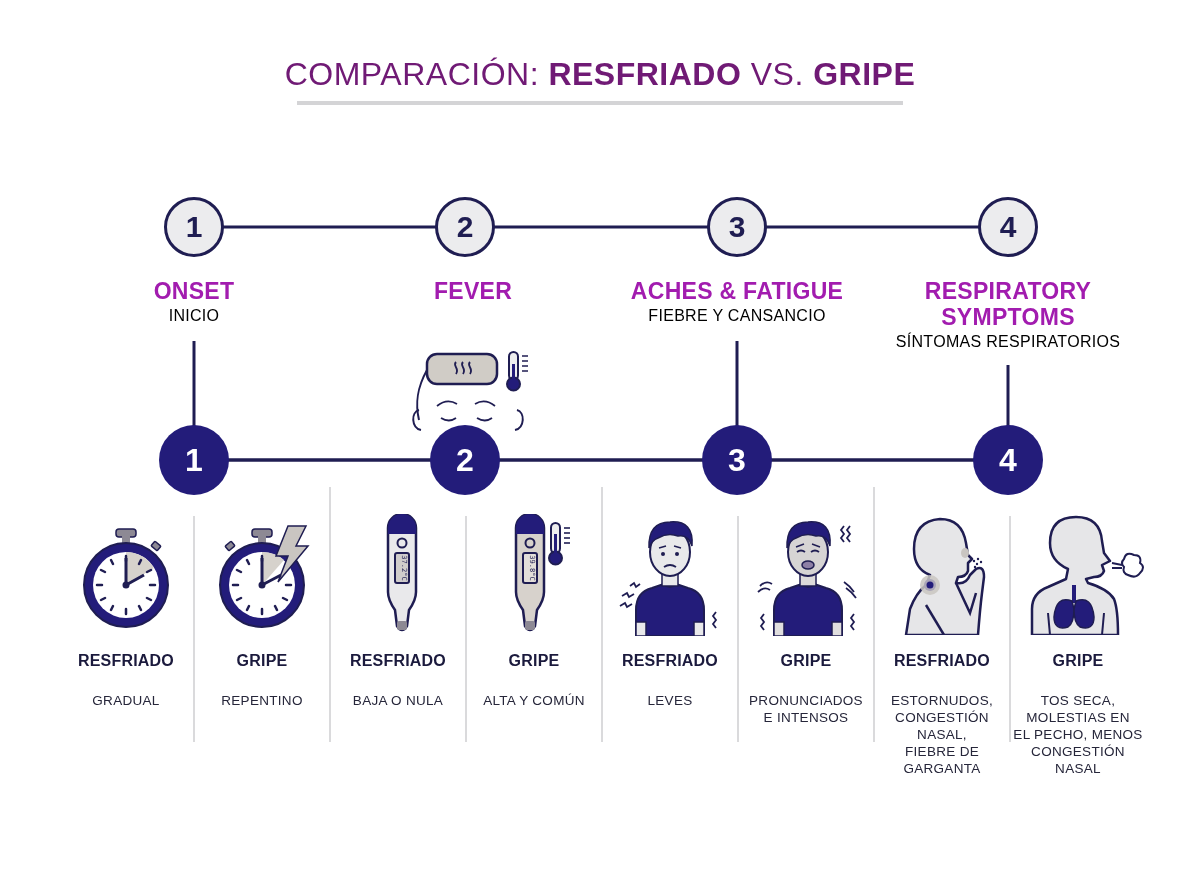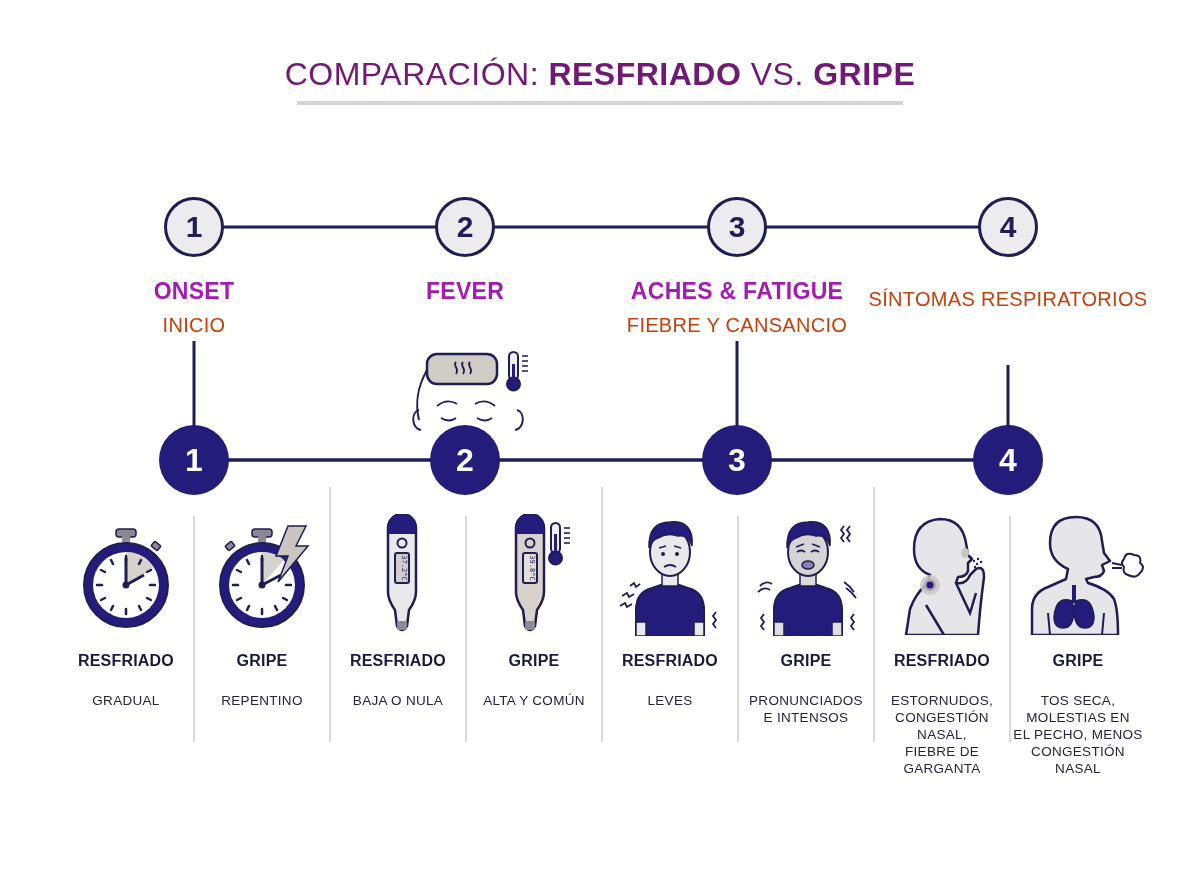--- a/index.html
+++ b/index.html
@@ -28,21 +28,21 @@
     background:#231c7a; display:flex; align-items:center; justify-content:center;
     font-weight:700; font-size:32px; color:#ffffff;
   }
   .stage-label {
     position:absolute; width:260px; text-align:center;
   }
   .stage-label .en {
     font-weight:700; font-size:23px; line-height:26px; color:#a21caf; letter-spacing:0.3px;
   }
   .stage-label .es {
-    font-size:20px; line-height:22px; color:#c2410c; letter-spacing:0.3px; margin-top:10px;
+    font-size:16px; line-height:22px; color:#000000; letter-spacing:0.3px; margin-top:1px;
   }
   .divider {
     position:absolute; width:2px; background:#dadadc;
   }
   .col {
     position:absolute; width:136px; text-align:center; top:650px;
   }
   .col .who {
     font-weight:700; font-size:16px; line-height:22px; color:#1b1a3d; letter-spacing:0.2px;
   }
@@ -80,28 +80,30 @@
     <span>3</span>
   </div>
 <div class="circle-top" style="left:978px;top:197px;">
     <span>4</span>
   </div>
 
 <div class="stage-label" style="left:64px;top:278px;">
   <div class="en">ONSET</div>
   <div class="es">INICIO</div>
 </div>
-<div class="stage-label" style="left:335px;top:278px;">
+<div class="stage-label" style="left:343px;top:278px;">
   <div class="en">FEVER</div>
 </div>
 <div class="stage-label" style="left:587px;top:278px;width:300px;">
   <div class="en">ACHES &amp; FATIGUE</div>
   <div class="es">FIEBRE Y CANSANCIO</div>
 </div>
 <div class="stage-label" style="left:858px;top:278px;width:300px;">
+  <div class="en">RESPIRATORY</div>
+  <div class="en">SYMPTOMS</div>
   <div class="es">SÍNTOMAS RESPIRATORIOS</div>
 </div>
 
 <svg class="icon" style="left:405px;top:348px;" width="130" height="100" viewBox="0 0 130 100">
 
   <path d="M22 22 C12 40 10 55 14 72" fill="none" stroke="#1f1d52" stroke-width="2"></path>
   <path d="M14 62 C6 64 6 80 16 82" fill="none" stroke="#1f1d52" stroke-width="2"></path>
   <path d="M108 22 C116 40 118 55 114 72" fill="none" stroke="#1f1d52" stroke-width="2" opacity="0"></path>
   <path d="M112 62 C120 64 120 80 110 82" fill="none" stroke="#1f1d52" stroke-width="2"></path>
 

